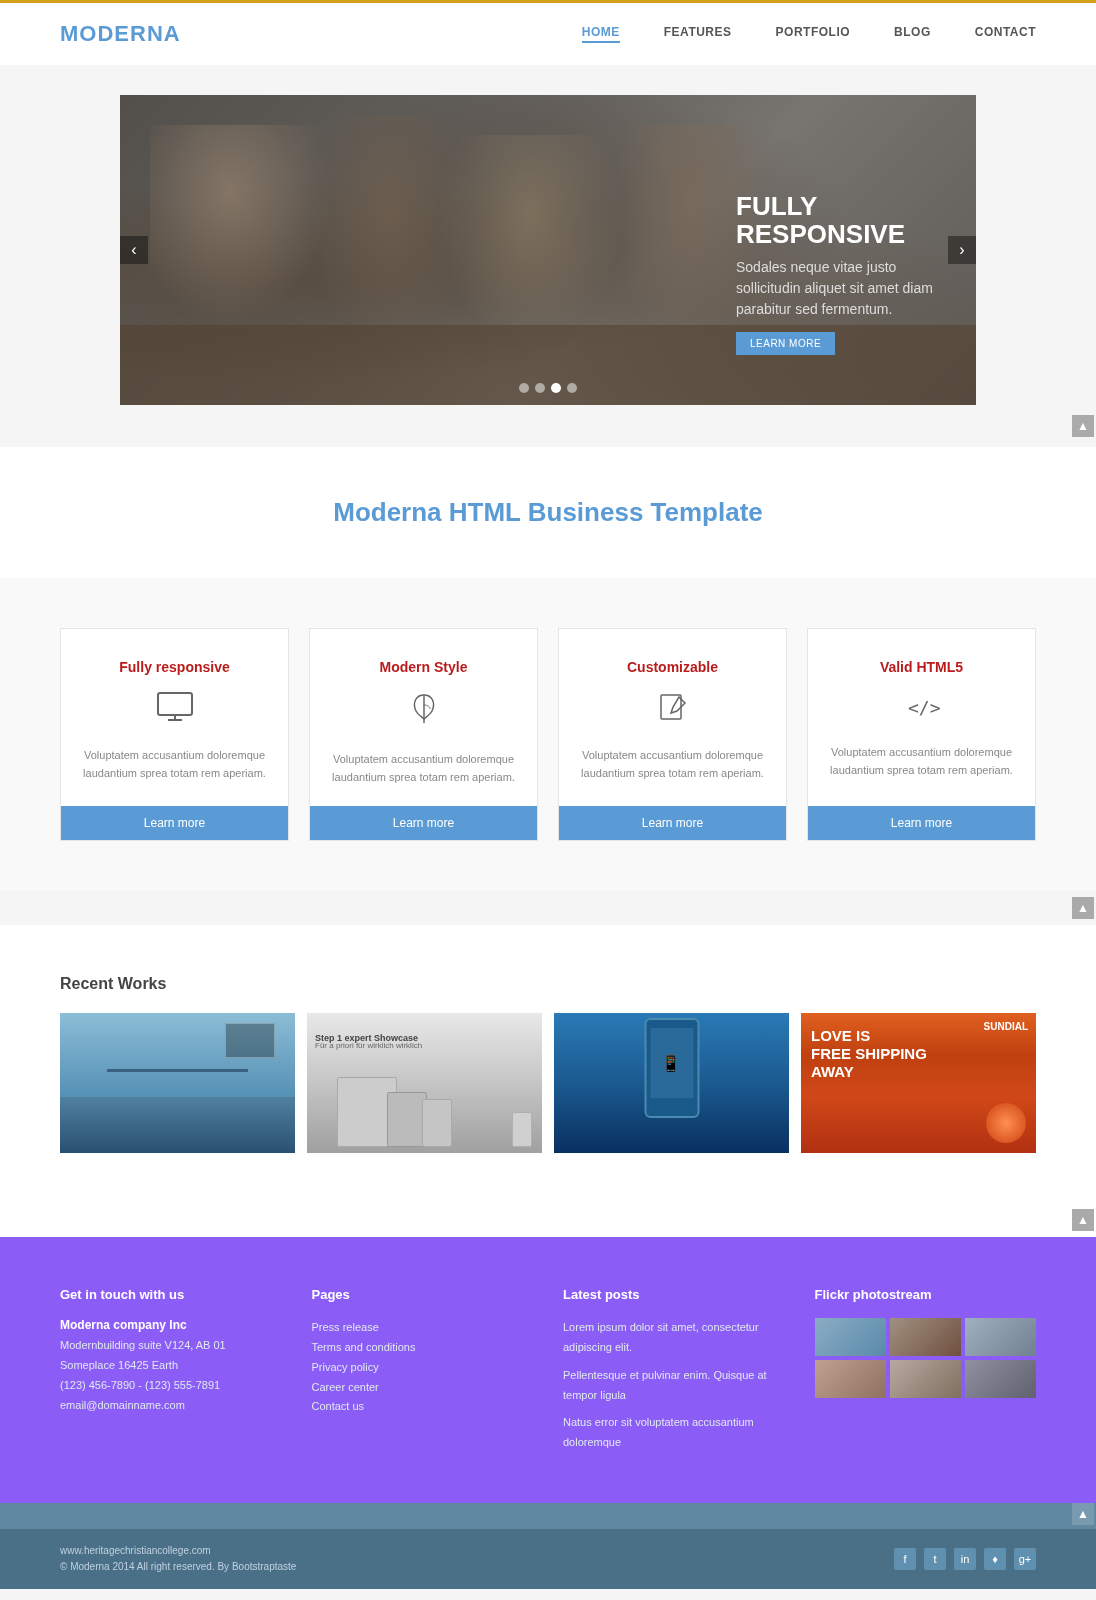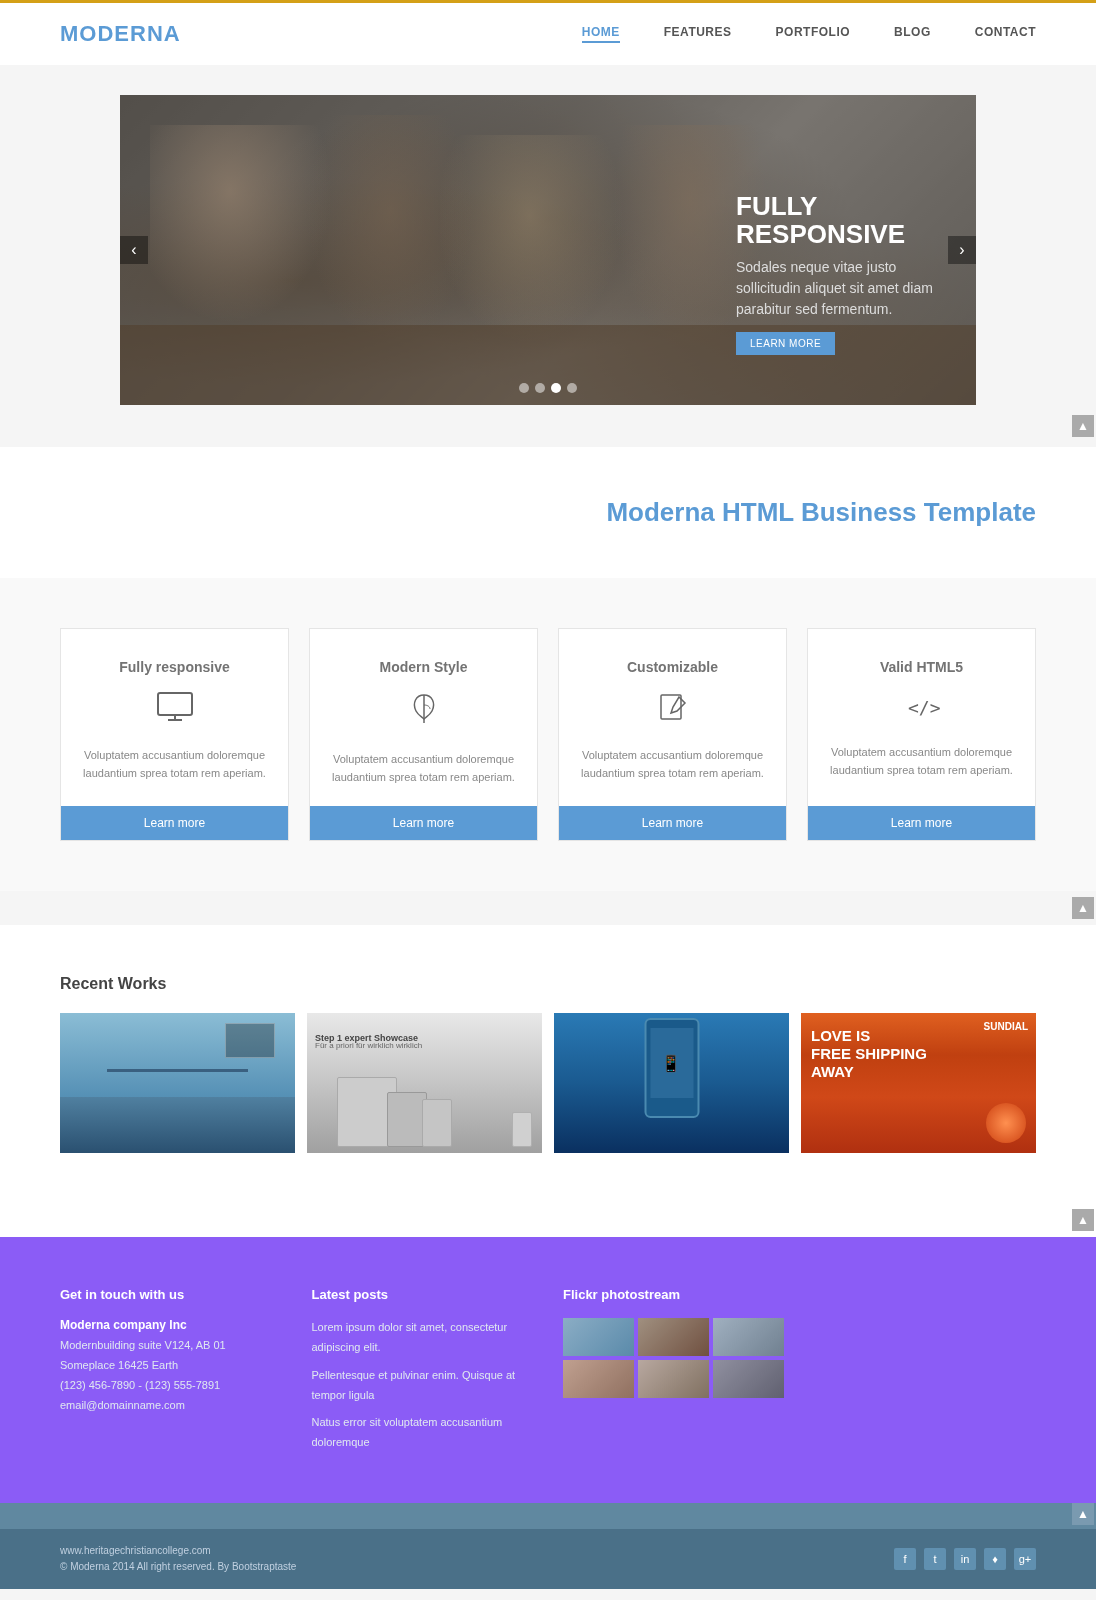--- a/index.html
+++ b/index.html
@@ -120,21 +120,21 @@
       top: 0; left: 0;
       width: 100%; height: 100%;
       background:
         radial-gradient(ellipse at 20% 60%, rgba(100,80,60,0.6) 0%, transparent 40%),
         radial-gradient(ellipse at 50% 40%, rgba(80,70,60,0.5) 0%, transparent 50%),
         radial-gradient(ellipse at 70% 70%, rgba(120,100,80,0.4) 0%, transparent 35%);
     }
 
     
     .title-section {
-      text-align: right;
+      text-align: center;
       padding: 50px 60px;
       background: #fff;
     }
     .title-section h2 { font-size: 26px; font-weight: normal; color: #333; }
     .title-section h2 span { color: #5b9bd5; font-weight: bold; }
 
     
     .features-section {
       background: #f9f9f9;
       padding: 50px 60px;
@@ -149,21 +149,21 @@
       border: 1px solid #e5e5e5;
       padding: 30px 20px 0 20px;
       text-align: center;
       display: flex;
       flex-direction: column;
       align-items: center;
     }
     .feature-card h3 {
       font-size: 14px;
       font-weight: bold;
-      color: #737373;
+      color: #b91c1c;
       margin-bottom: 16px;
     }
     .feature-icon {
       font-size: 32px;
       color: #666;
       margin-bottom: 16px;
     }
     .feature-desc {
       font-size: 11px;
       color: #888;
@@ -469,20 +469,28 @@
   <div class="footer-grid">
 
     <div class="footer-col">
       <h4>Get in touch with us</h4>
       <strong>Moderna company Inc</strong>
       <p>Modernbuilding suite V124, AB 01<br>Someplace 16425 Earth</p>
       <p>(123) 456-7890 - (123) 555-7891</p>
       <a href="#">email@domainname.com</a>
     </div>
 
+    <div class="footer-col">
+      <h4>Pages</h4>
+      <a href="#">Press release</a>
+      <a href="#">Terms and conditions</a>
+      <a href="#">Privacy policy</a>
+      <a href="#">Career center</a>
+      <a href="#">Contact us</a>
+    </div>
 
     <div class="footer-col">
       <h4>Latest posts</h4>
       <p>Lorem ipsum dolor sit amet, consectetur adipiscing elit.</p>
       <p style="margin-top:8px;">Pellentesque et pulvinar enim. Quisque at tempor ligula</p>
       <p style="margin-top:8px;">Natus error sit voluptatem accusantium doloremque</p>
     </div>
 
     <div class="footer-col">
       <h4>Flickr photostream</h4>

